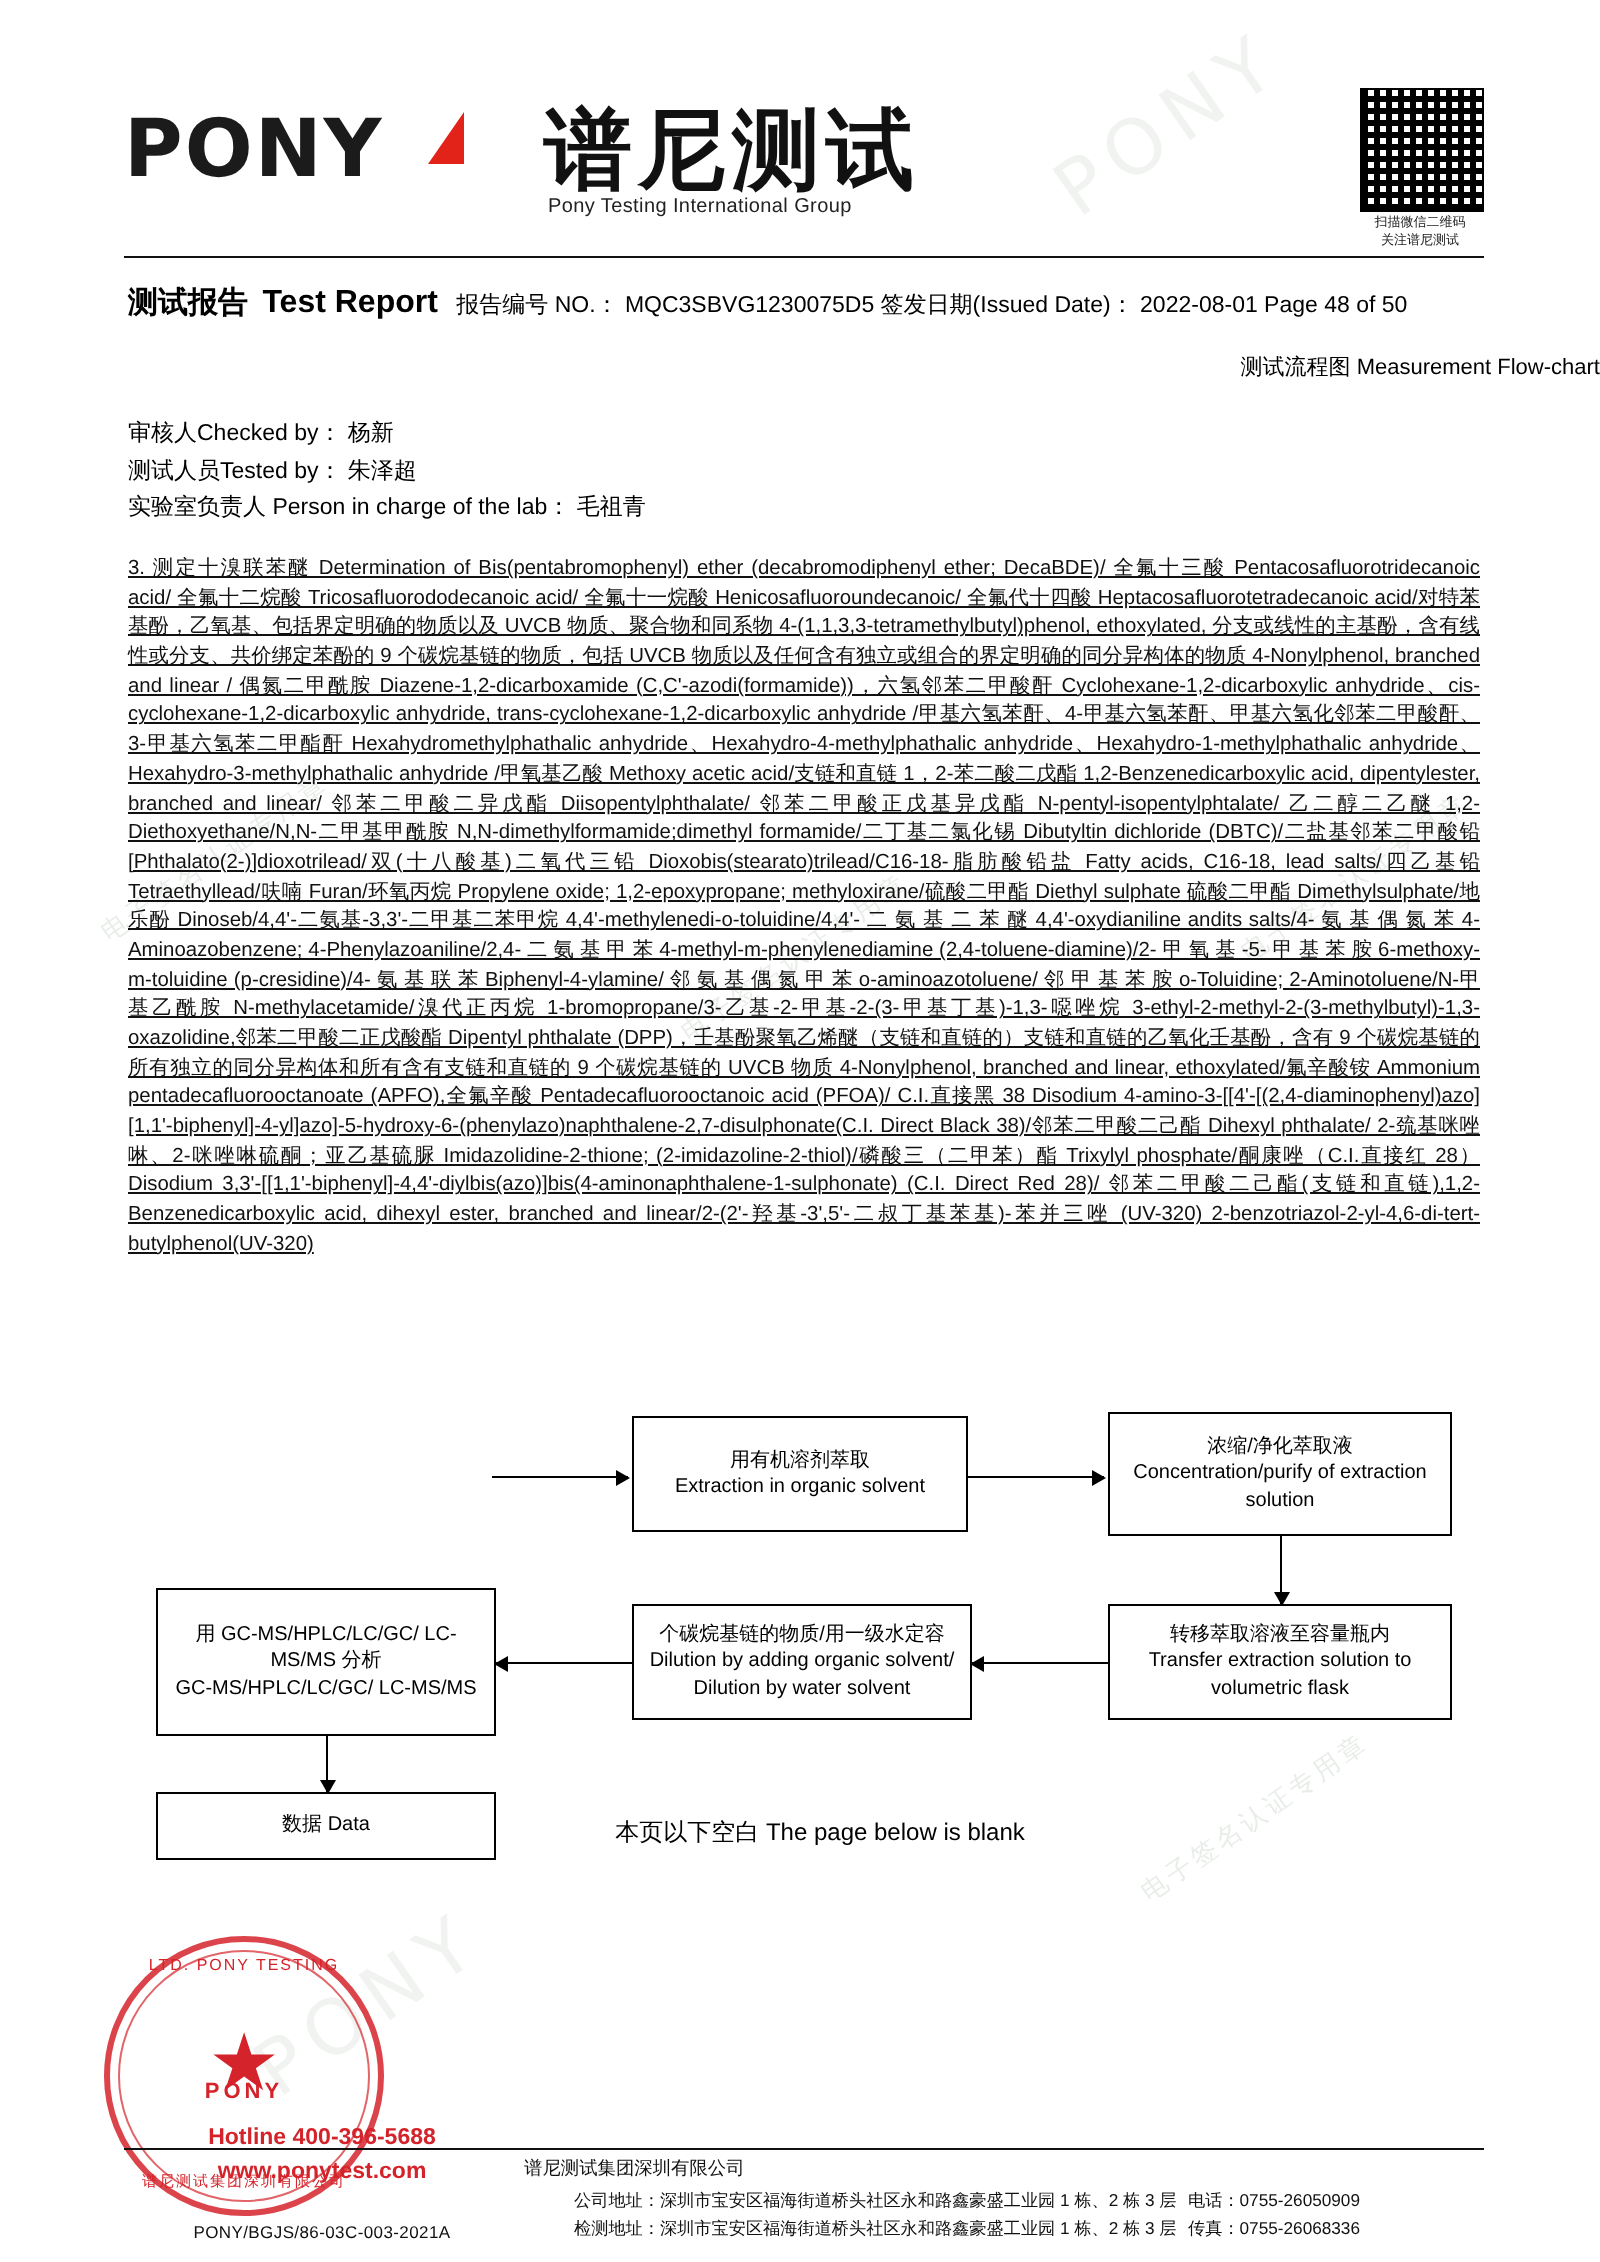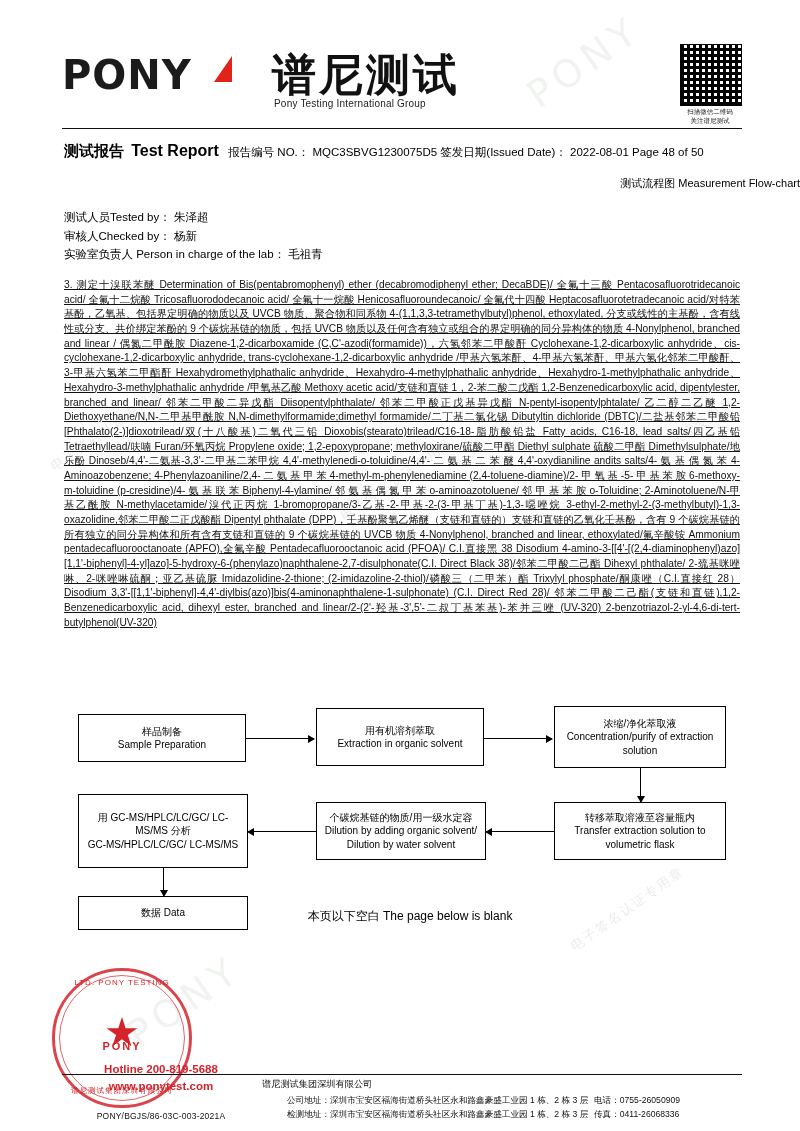--- a/index.html
+++ b/index.html
@@ -311,32 +311,29 @@
 
   <div class="title-row">
     <span class="title-cn">测试报告</span>
     <span class="title-en">Test Report</span>
     <span class="title-meta">报告编号 NO.： MQC3SBVG1230075D5  签发日期(Issued Date)： 2022-08-01  Page 48 of 50</span>
   </div>
 
   <div class="flow-title">测试流程图 Measurement Flow-chart</div>
 
   <div class="signers">
+    <div>审核人Checked by： 杨新</div>
     <div>测试人员Tested by： 朱泽超</div>
-    <div>审核人Checked by： 杨新</div>
     <div>实验室负责人 Person in charge of the lab： 毛祖青</div>
   </div>
 
   <div class="bodytext">3. 测定十溴联苯醚 Determination of Bis(pentabromophenyl) ether (decabromodiphenyl ether; DecaBDE)/ 全氟十三酸 Pentacosafluorotridecanoic acid/ 全氟十二烷酸 Tricosafluorododecanoic acid/ 全氟十一烷酸 Henicosafluoroundecanoic/ 全氟代十四酸 Heptacosafluorotetradecanoic acid/对特苯基酚，乙氧基、包括界定明确的物质以及 UVCB 物质、聚合物和同系物 4-(1,1,3,3-tetramethylbutyl)phenol, ethoxylated, 分支或线性的主基酚，含有线性或分支、共价绑定苯酚的 9 个碳烷基链的物质，包括 UVCB 物质以及任何含有独立或组合的界定明确的同分异构体的物质 4-Nonylphenol, branched and linear / 偶氮二甲酰胺 Diazene-1,2-dicarboxamide (C,C'-azodi(formamide))，六氢邻苯二甲酸酐 Cyclohexane-1,2-dicarboxylic anhydride、cis-cyclohexane-1,2-dicarboxylic anhydride, trans-cyclohexane-1,2-dicarboxylic anhydride /甲基六氢苯酐、4-甲基六氢苯酐、甲基六氢化邻苯二甲酸酐、3-甲基六氢苯二甲酯酐 Hexahydromethylphathalic anhydride、Hexahydro-4-methylphathalic anhydride、Hexahydro-1-methylphathalic anhydride、Hexahydro-3-methylphathalic anhydride /甲氧基乙酸 Methoxy acetic acid/支链和直链 1，2-苯二酸二戊酯 1,2-Benzenedicarboxylic acid, dipentylester, branched and linear/ 邻苯二甲酸二异戊酯 Diisopentylphthalate/ 邻苯二甲酸正戊基异戊酯 N-pentyl-isopentylphtalate/ 乙二醇二乙醚 1,2-Diethoxyethane/N,N-二甲基甲酰胺 N,N-dimethylformamide;dimethyl formamide/二丁基二氯化锡 Dibutyltin dichloride (DBTC)/二盐基邻苯二甲酸铅[Phthalato(2-)]dioxotrilead/双(十八酸基)二氧代三铅 Dioxobis(stearato)trilead/C16-18-脂肪酸铅盐 Fatty acids, C16-18, lead salts/四乙基铅 Tetraethyllead/呋喃 Furan/环氧丙烷 Propylene oxide; 1,2-epoxypropane; methyloxirane/硫酸二甲酯 Diethyl sulphate 硫酸二甲酯 Dimethylsulphate/地乐酚 Dinoseb/4,4'-二氨基-3,3'-二甲基二苯甲烷 4,4'-methylenedi-o-toluidine/4,4'- 二 氨 基 二 苯 醚 4,4'-oxydianiline andits salts/4- 氨 基 偶 氮 苯 4-Aminoazobenzene; 4-Phenylazoaniline/2,4- 二 氨 基 甲 苯 4-methyl-m-phenylenediamine (2,4-toluene-diamine)/2- 甲 氧 基 -5- 甲 基 苯 胺 6-methoxy-m-toluidine (p-cresidine)/4- 氨 基 联 苯 Biphenyl-4-ylamine/ 邻 氨 基 偶 氮 甲 苯 o-aminoazotoluene/ 邻 甲 基 苯 胺 o-Toluidine; 2-Aminotoluene/N-甲基乙酰胺 N-methylacetamide/溴代正丙烷 1-bromopropane/3-乙基-2-甲基-2-(3-甲基丁基)-1,3-噁唑烷 3-ethyl-2-methyl-2-(3-methylbutyl)-1,3-oxazolidine,邻苯二甲酸二正戊酸酯 Dipentyl phthalate (DPP)，壬基酚聚氧乙烯醚（支链和直链的）支链和直链的乙氧化壬基酚，含有 9 个碳烷基链的所有独立的同分异构体和所有含有支链和直链的 9 个碳烷基链的 UVCB 物质 4-Nonylphenol, branched and linear, ethoxylated/氟辛酸铵 Ammonium pentadecafluorooctanoate (APFO),全氟辛酸 Pentadecafluorooctanoic acid (PFOA)/ C.I.直接黑 38 Disodium 4-amino-3-[[4'-[(2,4-diaminophenyl)azo][1,1'-biphenyl]-4-yl]azo]-5-hydroxy-6-(phenylazo)naphthalene-2,7-disulphonate(C.I. Direct Black 38)/邻苯二甲酸二己酯 Dihexyl phthalate/ 2-巯基咪唑啉、2-咪唑啉硫酮；亚乙基硫脲 Imidazolidine-2-thione; (2-imidazoline-2-thiol)/磷酸三（二甲苯）酯 Trixylyl phosphate/酮康唑（C.I.直接红 28）Disodium 3,3'-[[1,1'-biphenyl]-4,4'-diylbis(azo)]bis(4-aminonaphthalene-1-sulphonate) (C.I. Direct Red 28)/ 邻苯二甲酸二己酯(支链和直链),1,2-Benzenedicarboxylic acid, dihexyl ester, branched and linear/2-(2'-羟基-3',5'-二叔丁基苯基)-苯并三唑 (UV-320) 2-benzotriazol-2-yl-4,6-di-tert-butylphenol(UV-320)</div>
 
   <div class="flow">
 
-    <div class="fbox" style="left:14px; top:14px; width:168px; height:48px;">
-      <span><span>样品制备</span><br><span>Sample Preparation</span></span>
-    </div>
 
     <div class="arrow-h right" style="left:182px; top:38px; width:68px;"></div>
 
     <div class="fbox" style="left:252px; top:8px; width:168px; height:58px;">
       <span><span>用有机溶剂萃取</span><br><span>Extraction in organic solvent</span></span>
     </div>
 
     <div class="arrow-h right" style="left:420px; top:38px; width:68px;"></div>
 
     <div class="fbox" style="left:490px; top:6px; width:172px; height:62px;">
@@ -375,30 +372,30 @@
     <div class="ring2"></div>
     <div class="txt-top">LTD. PONY TESTING</div>
     <div class="star">★</div>
     <div class="pony">PONY</div>
     <div class="txt-bot">谱尼测试集团深圳有限公司</div>
   </div>
 
   <div class="hr-bot"></div>
 
   <div class="footer-left">
-    <div>Hotline 200-819-5688</div>
+    <div>Hotline 400-396-5688</div>
     <div>www.ponytest.com</div>
     <div class="doc-code">PONY/BGJS/86-03C-003-2021A</div>
   </div>
 
   <div class="footer-right">
     <div class="company">谱尼测试集团深圳有限公司</div>
     <div class="frow">
       <div class="fl">公司地址：深圳市宝安区福海街道桥头社区永和路鑫豪盛工业园 1 栋、2 栋 3 层</div>
       <div class="fr">电话：0755-26050909</div>
     </div>
     <div class="frow">
       <div class="fl">检测地址：深圳市宝安区福海街道桥头社区永和路鑫豪盛工业园 1 栋、2 栋 3 层</div>
-      <div class="fr">传真：0411-26068336</div>
+      <div class="fr">传真：0755-26068336</div>
     </div>
   </div>
 
 </div>
 
 </body></html>

